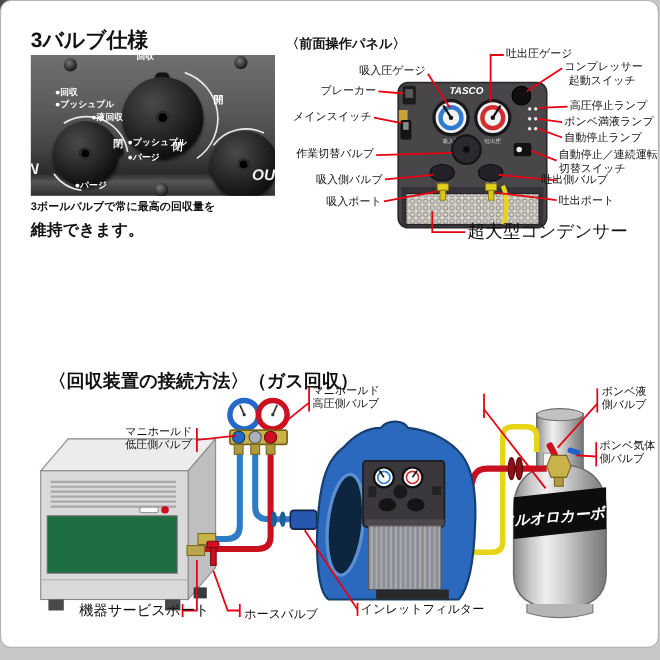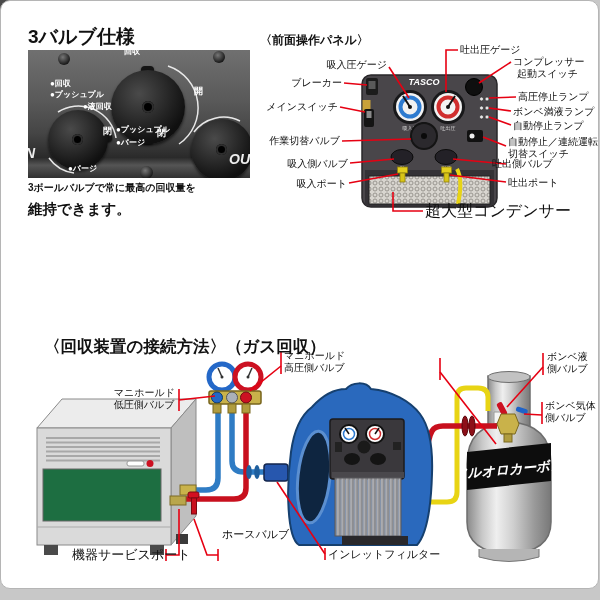--- a/index.html
+++ b/index.html
@@ -331,15 +331,15 @@
   </div>
   <div class="lbl" style="left:547px;top:351px;">
     <span>ボンベ液</span>
     <span>側バルブ</span>
   </div>
   <div class="lbl" style="left:545px;top:400px;">
     <span>ボンベ気体</span>
     <span>側バルブ</span>
   </div>
   <div class="lbl" style="left:72px;top:549px;font-size:13px;">機器サービスポート</div>
-  <div class="lbl" style="left:222px;top:528px;font-size:11px;">ホースバルブ</div>
+  <div class="lbl" style="left:222px;top:553px;font-size:11px;">ホースバルブ</div>
   <div class="lbl" style="left:328px;top:548px;font-size:11px;">インレットフィルター</div>
 </div>
 
 </body></html>

